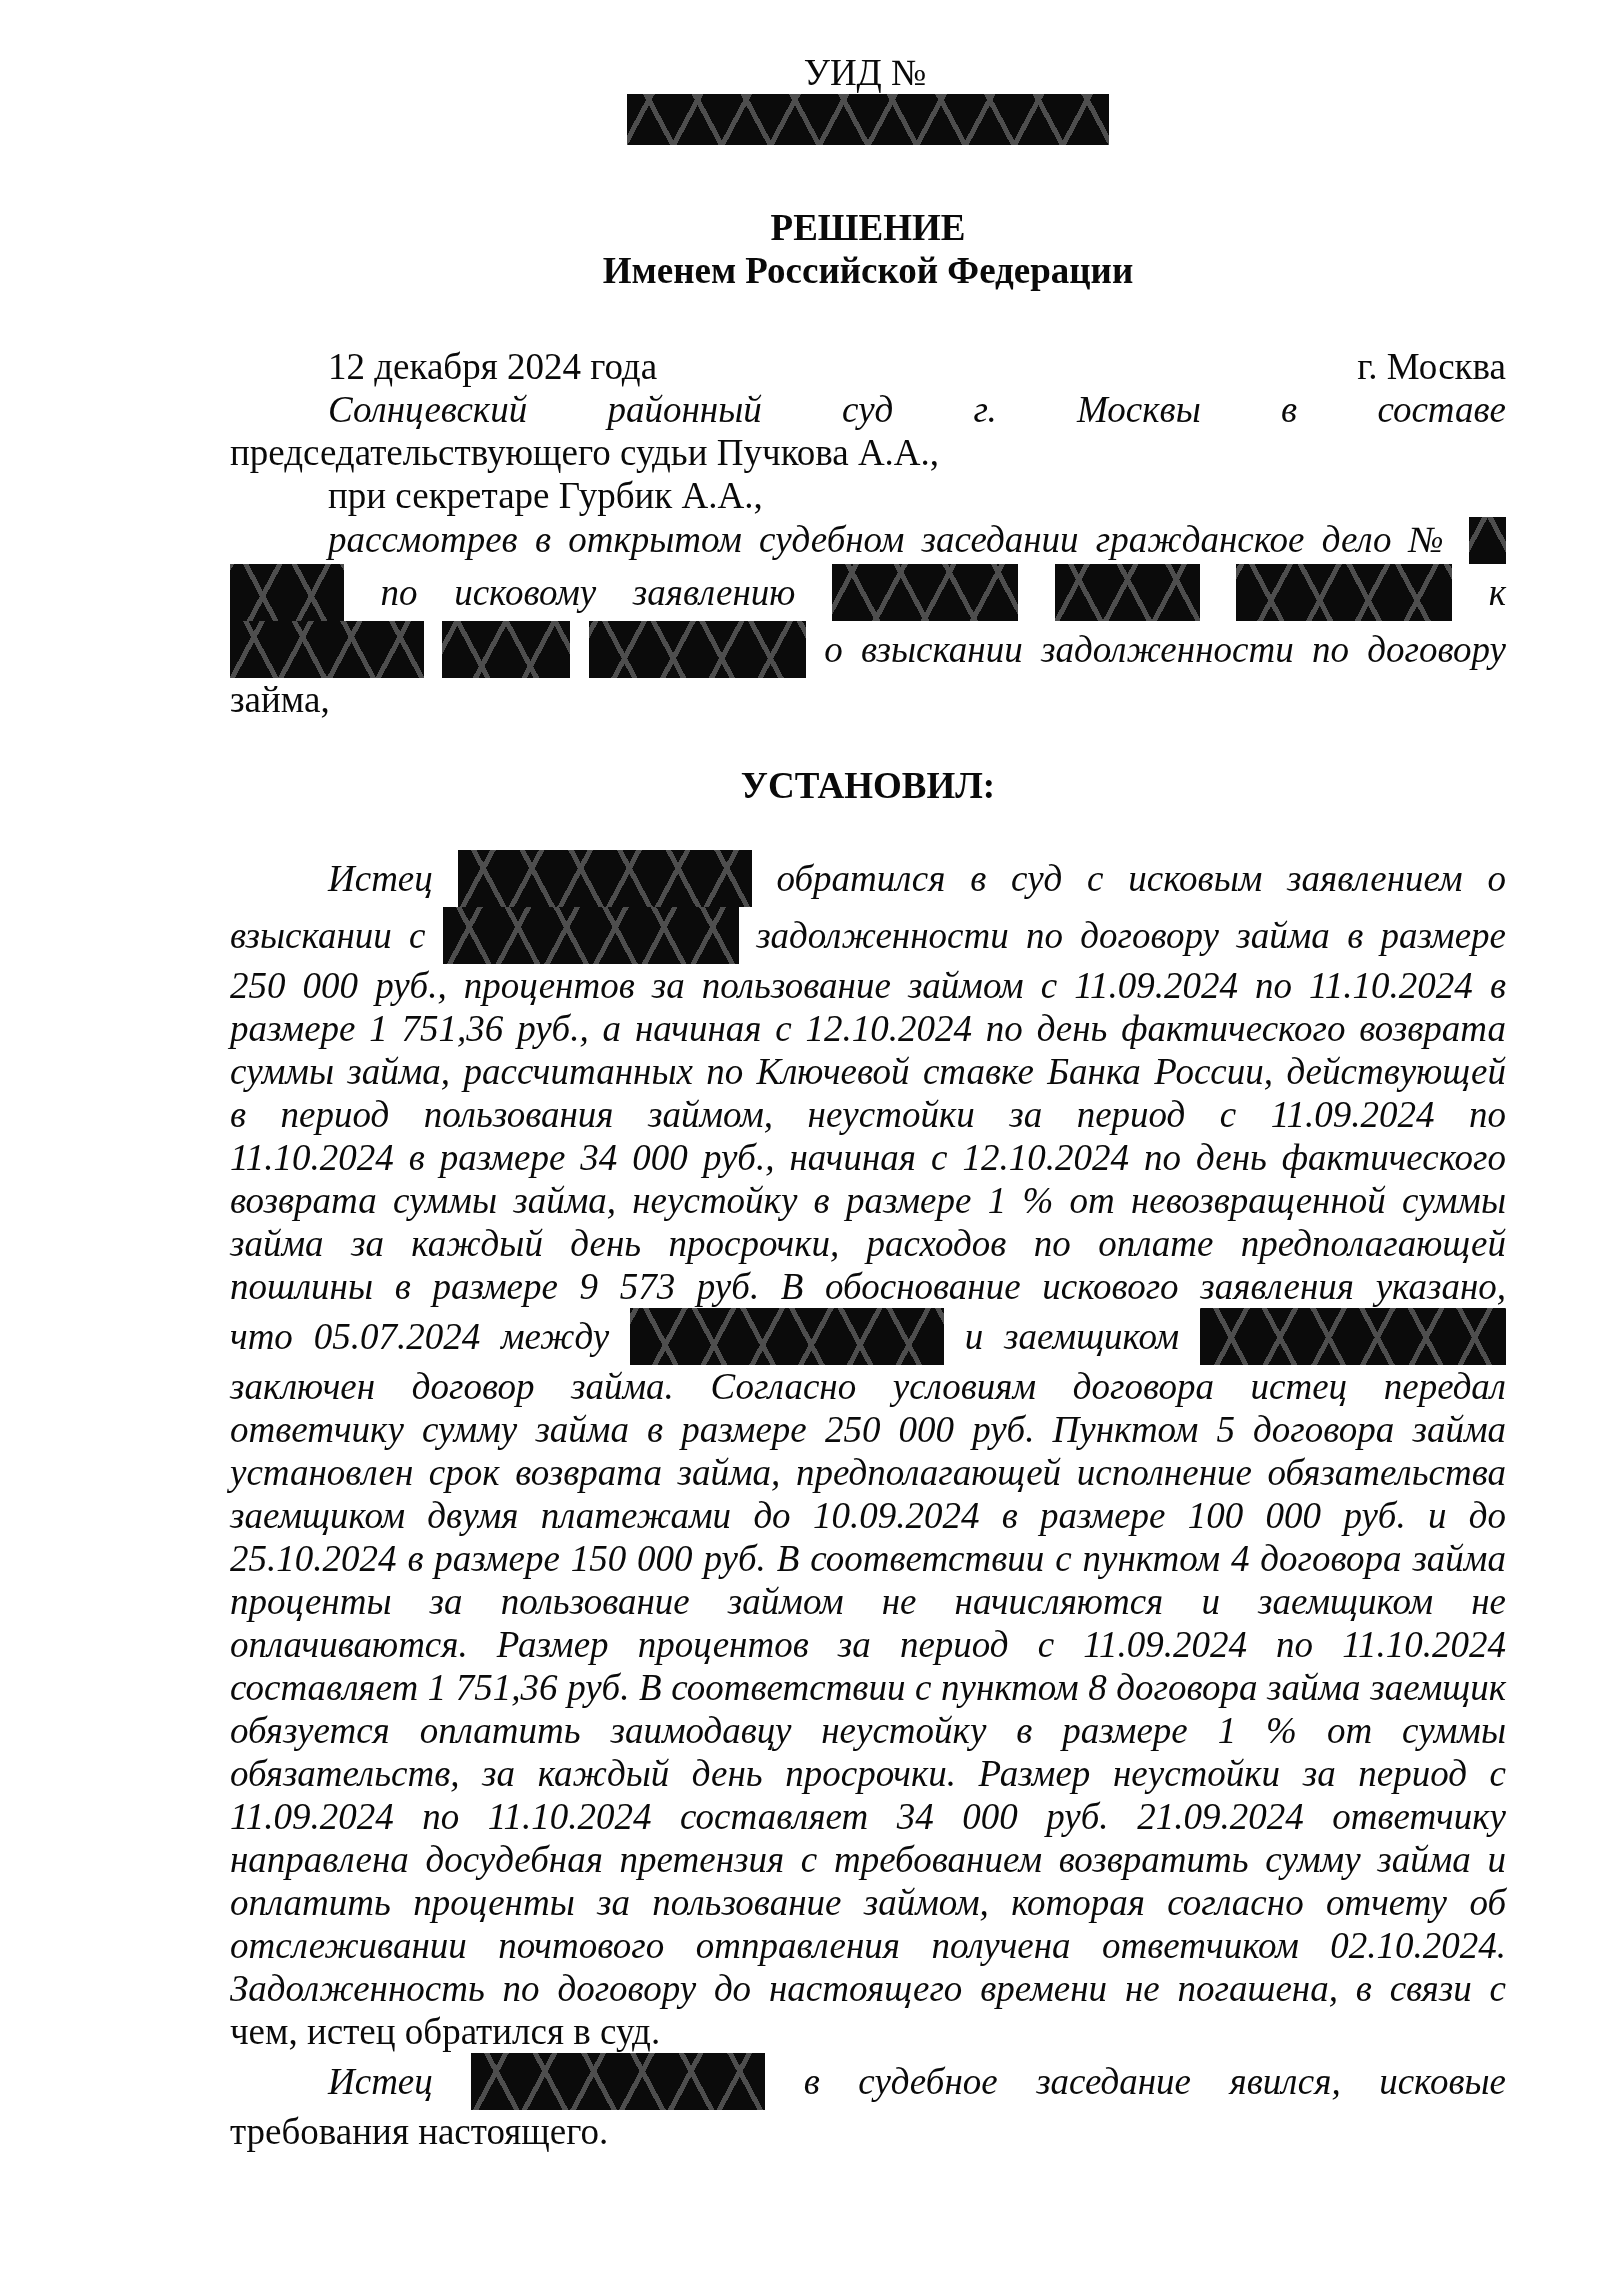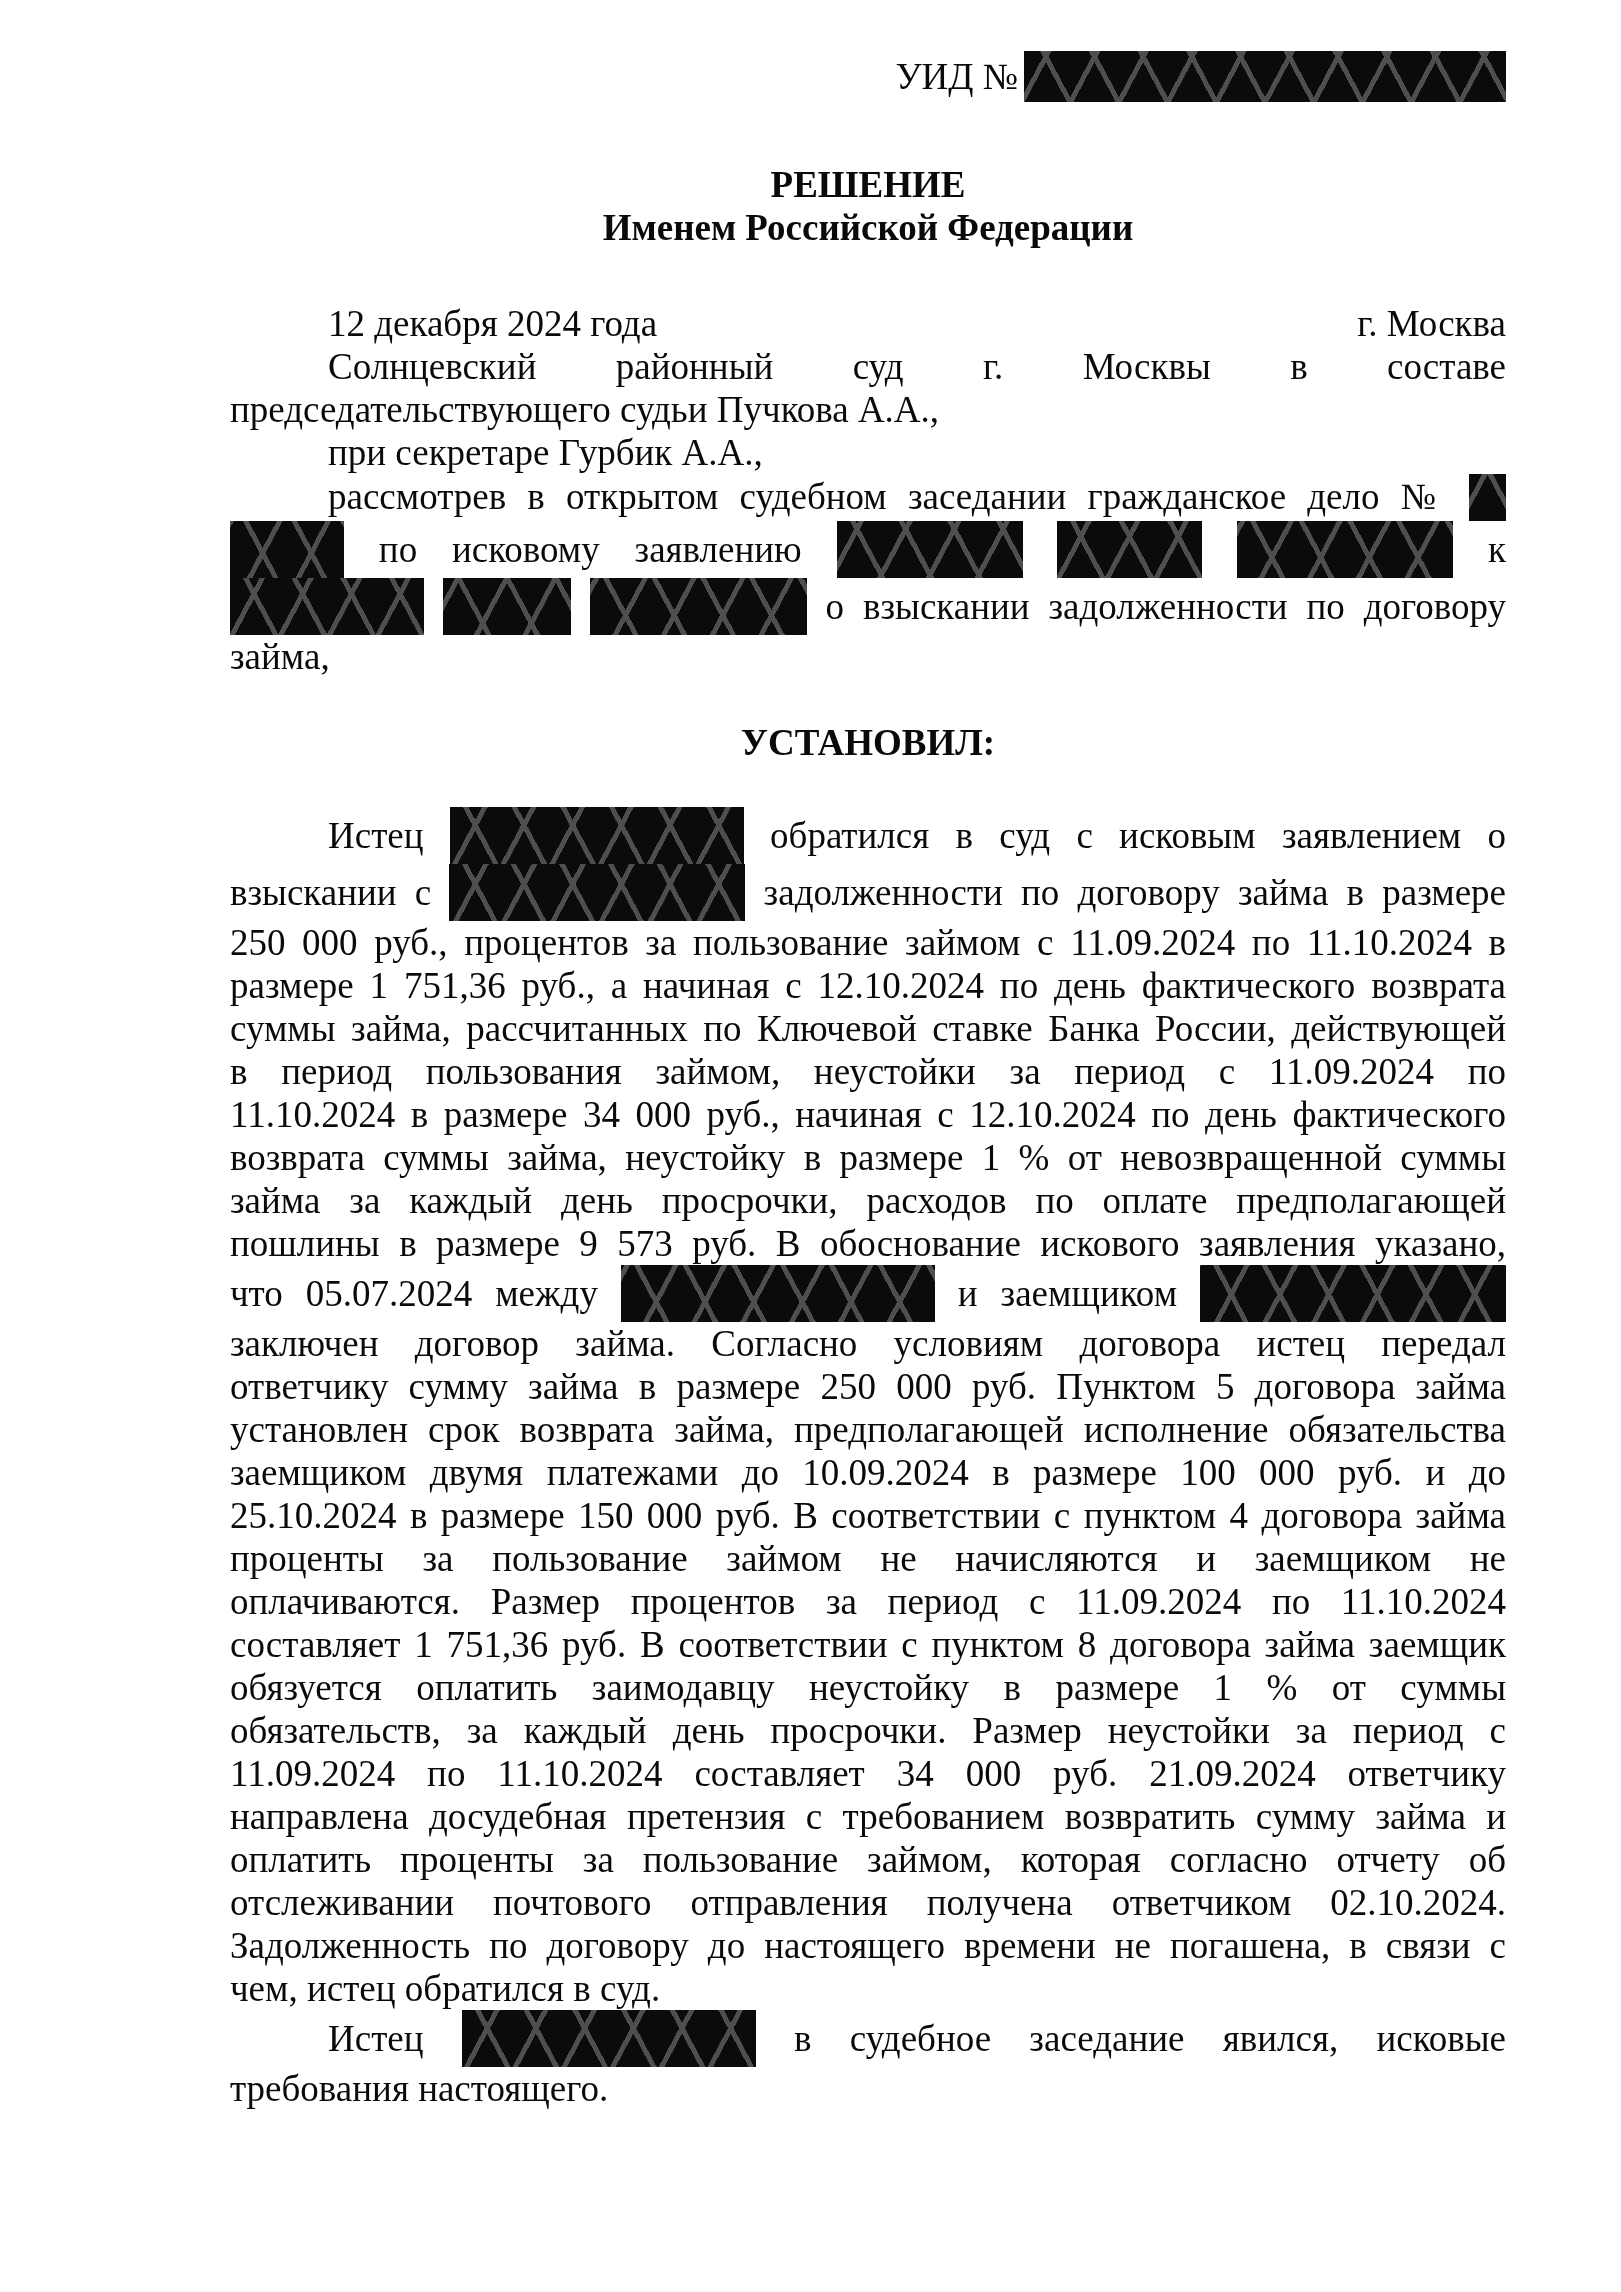--- a/index.html
+++ b/index.html
@@ -20,39 +20,41 @@
     position:absolute;
     left:230px;
     top:51px;
     width:1276px;
   }
   
   .ln{
     text-align:justify;
     text-align-last:justify;
     white-space:normal;
+    font-style:italic;
   }
   .ln-left{ text-align:left; text-align-last:left; }
   .ind{ text-indent:98px; }
   .heading{
     text-align:left; text-align-last:center;
     font-weight:bold;
   }
   .title-block{ margin-top:61px; }
   .date-row{
     display:flex;
     justify-content:space-between;
     margin-top:53px;
     align-items:flex-end;
   }
   .date-row .date{ margin-left:98px; }
   .uid-row{
     display:flex;
     justify-content:flex-end;
     align-items:center;
+    flex-direction:column;
   }
   .uid-row .uid-label{ margin-right:5.9px; }
   .ustanovil{ margin:43px 0 43px 0; }
   
   .rd{
     display:inline-block;
     vertical-align:-11.8px;
     background-color:#0b0b0b;
     background-image:
       repeating-linear-gradient(62deg,  rgba(0,0,0,0) 0 38px, #4e4e4e 38px 43px),

